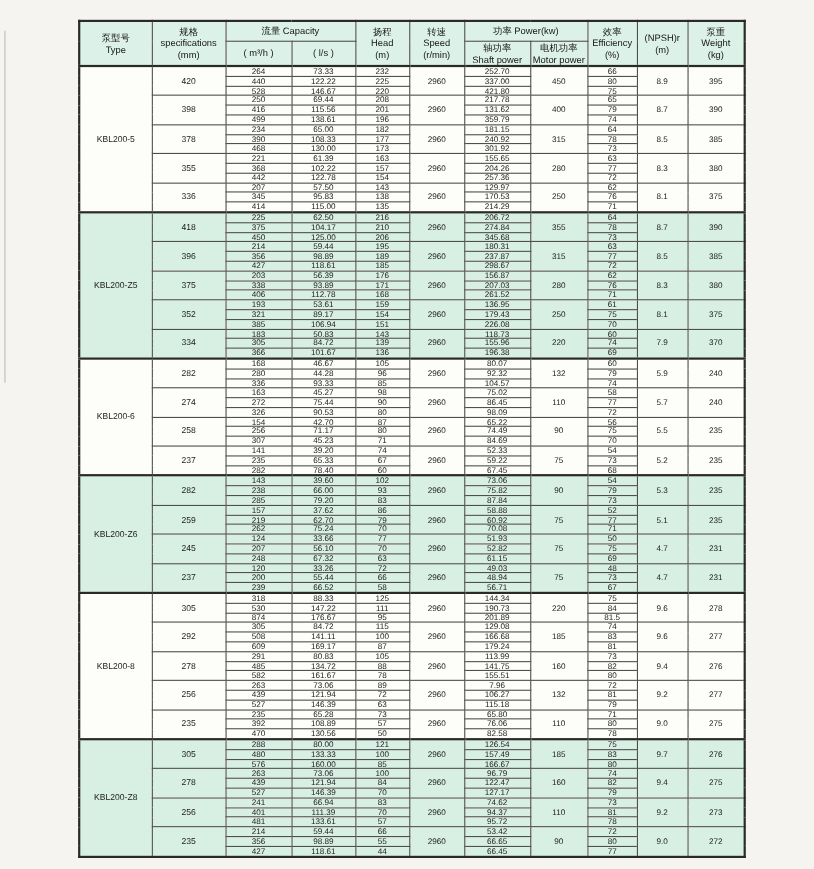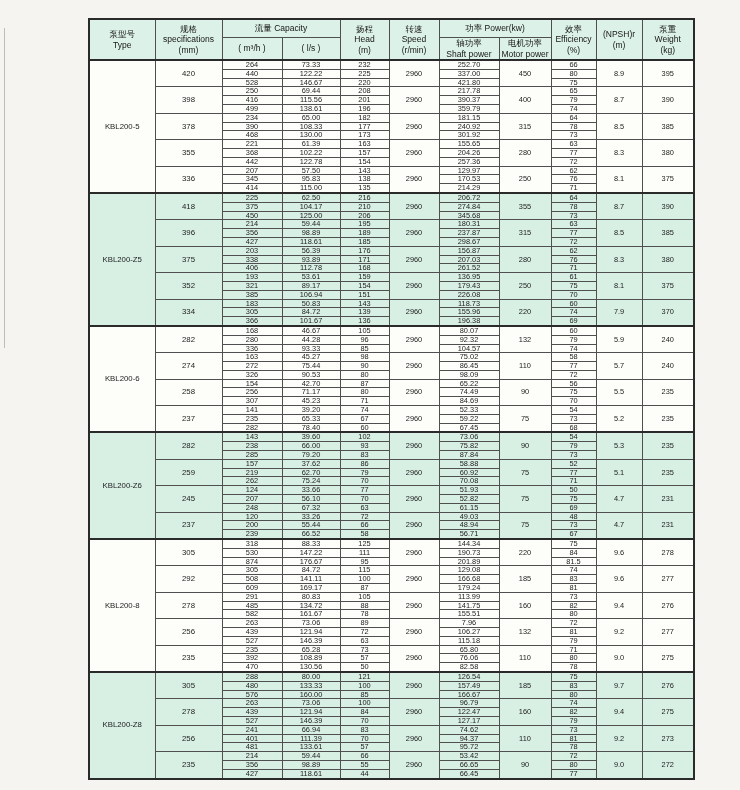--- a/index.html
+++ b/index.html
@@ -9,21 +9,21 @@
     font-family:"Liberation Sans", sans-serif;
     color:#1c1c1c;
     position:relative;
     overflow:hidden;
   }
   .scan-artifact{
     position:absolute;left:4px;top:28px;width:1px;height:320px;
     background:#8f8f8f;opacity:.55;
   }
   .table-wrap{
-    position:absolute;left:88px;top:18px;
+    position:absolute;left:71px;top:18px;
   }
   table.spec-table{
     border-collapse:collapse;
     table-layout:fixed;
     width:605px;
     background:#fdfdfa;
     border:2px solid #2a2a2a;
   }
   .spec-table th,.spec-table td{
     border:1px solid #4f4f4f;
@@ -166,21 +166,21 @@
           <td>217.78</td>
           <td rowspan="3">400</td>
           <td>65</td>
           <td rowspan="3">8.7</td>
           <td rowspan="3">390</td>
         </tr>
         <tr class="">
           <td>416</td>
           <td>115.56</td>
           <td>201</td>
-          <td>390.37</td>
+          <td>131.62</td>
           <td>79</td>
         </tr>
         <tr class="">
           <td>499</td>
           <td>138.61</td>
           <td>196</td>
           <td>359.79</td>
           <td>74</td>
         </tr>
         <tr class="">

